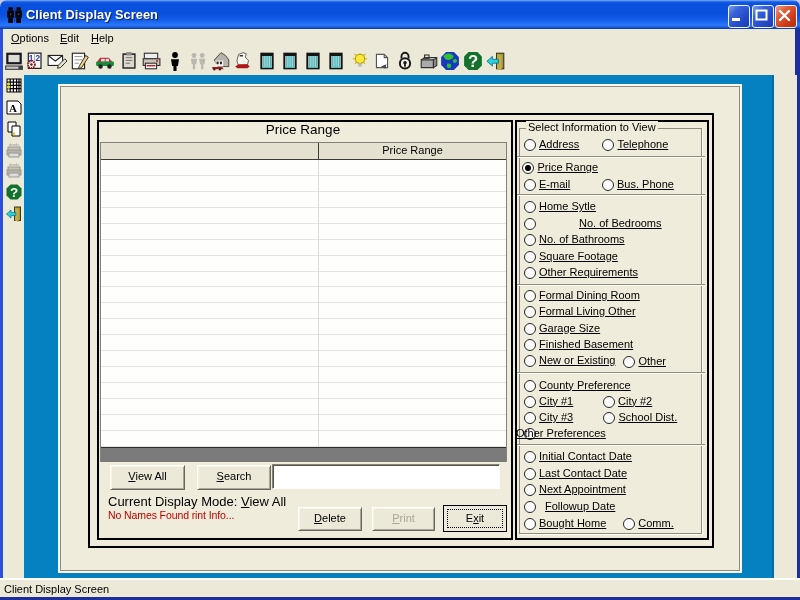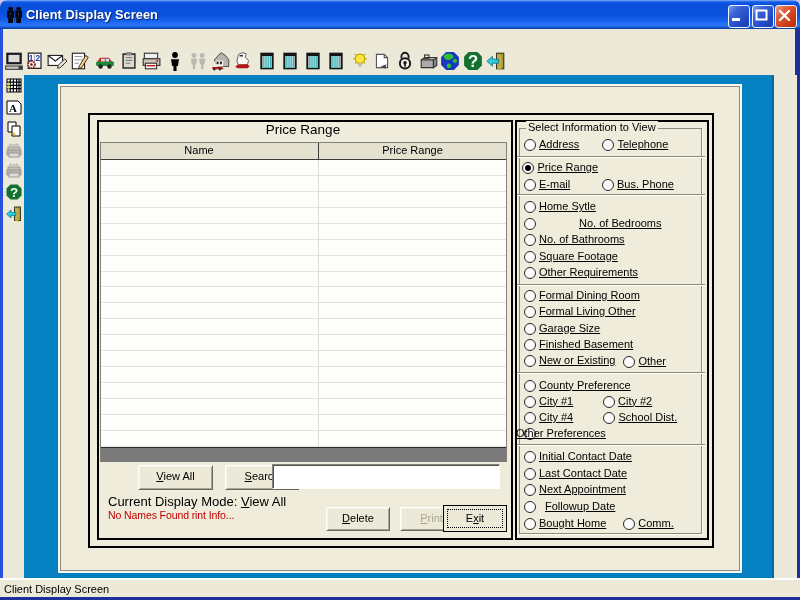--- a/index.html
+++ b/index.html
@@ -57,21 +57,21 @@
   .ghead .c2{position:absolute;left:218px;top:1px;width:187px;text-align:center;}
   .gvh{position:absolute;left:217px;top:0;width:1px;height:16px;background:#3c3c38;}
   .grows{position:absolute;left:0;top:17px;width:100%;height:287px;
     background:repeating-linear-gradient(180deg,#fefefc 0px,#fefefc 14.95px,#e4e4e0 14.95px,#e4e4e0 15.93px);}
   .gcol{position:absolute;left:217px;top:17px;width:1px;height:287px;background:#dddcd4;}
   .gbar{position:absolute;left:0;top:304px;width:100%;height:14px;background:#7b7b7b;
     border-top:1px solid #2e2e2e;}
   
   .btn{position:absolute;height:23px;background:#ece9d8;font-size:11px;color:#000;
     text-align:center;border:1px solid;border-color:#fffff7 #6a685e #6a685e #fffff7;
-    box-shadow:inset 1px 1px 0 #f6f4ea, inset -1px -1px 0 #a8a698;line-height:21px;margin-left:28px;}
+    box-shadow:inset 1px 1px 0 #f6f4ea, inset -1px -1px 0 #a8a698;line-height:21px;}
   .btn .u{text-decoration:underline;}
   .btn.disabled{color:#a9a695;}
   .btnxit{position:absolute;left:443px;top:505px;width:62px;height:25px;background:#ece9d8;
     border:1.5px solid #000;font-size:11px;text-align:center;}
   .btnxit .inner{position:absolute;left:3px;top:3px;right:3px;bottom:3px;
     border:1px dotted #000;line-height:16px;}
   .sinput{position:absolute;left:272px;top:464px;width:228px;height:25px;background:#fff;
     border:1px solid;border-color:#848478 #fffef6 #fffef6 #848478;
     box-shadow:inset 1px 1px 0 #55534c;box-sizing:border-box;}
   .lbl{position:absolute;font-size:13px;color:#000;}
@@ -119,20 +119,25 @@
           <rect x="3" y="12" width="8" height="3" fill="#fff"></rect>
         </svg></div>
     <div class="tbtn max"><svg width="18" height="19" viewBox="0 0 18 19">
           <rect x="3.5" y="4.5" width="10" height="9" fill="none" stroke="#fff" stroke-width="2"></rect>
         </svg></div>
     <div class="tbtn cls"><svg width="18" height="19" viewBox="0 0 18 19">
           <path d="M4 5 L13 14 M13 5 L4 14" stroke="#fff" stroke-width="2.4" stroke-linecap="round"></path>
         </svg></div>
   </div>
 
+  <div class="menubar">
+    <span style="left:8px"><span class="u">O</span>ptions</span>
+    <span style="left:57px"><span class="u">E</span>dit</span>
+    <span style="left:88px"><span class="u">H</span>elp</span>
+  </div>
 
   <div class="toolbar" id="toolbar">
       <div class="tbi" style="left: 0.7px;"><svg width="20" height="20" viewBox="0 0 18 18">
           <rect x="2" y="1.5" width="14" height="10.5" fill="#1a1a22"></rect>
           <rect x="4" y="3.5" width="10" height="6.5" fill="#dcdcd4"></rect>
           <rect x="1" y="13" width="16" height="4" fill="#3c3c44"></rect>
           <rect x="2" y="14" width="11" height="2" fill="#c8c8c0"></rect>
         </svg></div>
       <div class="tbi" style="left: 22.2px;"><svg width="20" height="20" viewBox="0 0 18 18">
           <path d="M3 2 h11.4 v13.6 H3 z" fill="#f8f8f4" stroke="#222" stroke-width="1.1"></path>
@@ -313,21 +318,20 @@
   <div class="borderB"></div>
 
   <div class="panel"></div>
   <div class="frameO"></div>
   <div class="frameL"></div>
   <div class="frameR"></div>
   <div class="prtitle">Price Range</div>
 
   <div class="grid">
     <div class="ghead">
-        <div class="c1">Name</div>
         <div class="c2">Price Range</div>
       </div>
     <div class="gvh"></div>
     <div class="grows"></div>
     <div class="gcol"></div>
     <div class="gbar"></div>
   </div>
 
   <div class="btn" style="left:110px;top:465px;width:73px;"><span class="u">V</span>iew All</div>
   <div class="btn" style="left:197px;top:465px;width:72px;"><span class="u">S</span>earch</div>
@@ -375,21 +379,21 @@
       <div class="rlbl" style="left: 539px; top: 354px;">New or Existing</div>
       <div class="rad" style="left: 623px; top: 355.5px;"></div>
       <div class="rlbl" style="left: 638.5px; top: 354.5px;">Other</div>
       <div class="rad" style="left: 523.5px; top: 379.5px;"></div>
       <div class="rlbl" style="left: 539px; top: 378.5px;">County Preference</div>
       <div class="rad" style="left: 523.5px; top: 395.5px;"></div>
       <div class="rlbl" style="left: 539px; top: 394.5px;">City #1</div>
       <div class="rad" style="left: 602.5px; top: 395.5px;"></div>
       <div class="rlbl" style="left: 618px; top: 394.5px;">City #2</div>
       <div class="rad" style="left: 523.5px; top: 412px;"></div>
-      <div class="rlbl" style="left: 539px; top: 411px;">City #4</div>
+      <div class="rlbl" style="left: 539px; top: 411px;">City #3</div>
       <div class="rad" style="left: 603px; top: 412px;"></div>
       <div class="rlbl" style="left: 618.5px; top: 411px;">School Dist.</div>
       <div class="rad" style="left: 523.5px; top: 428px;"></div>
       <div class="rlbl" style="left: 516px; top: 427px; text-align: right;">Other Preferences</div>
       <div class="rad" style="left: 523.5px; top: 451px;"></div>
       <div class="rlbl" style="left: 539px; top: 450px;">Initial Contact Date</div>
       <div class="rad" style="left: 523.5px; top: 467.5px;"></div>
       <div class="rlbl" style="left: 539px; top: 466.5px;">Last Contact Date</div>
       <div class="rad" style="left: 523.5px; top: 484px;"></div>
       <div class="rlbl" style="left: 539px; top: 483px;">Next Appointment</div>

